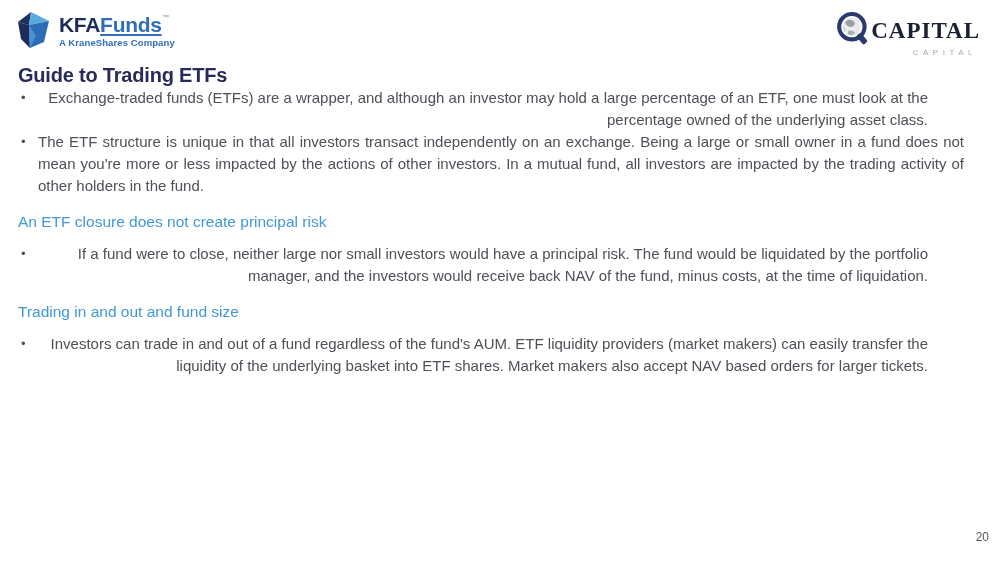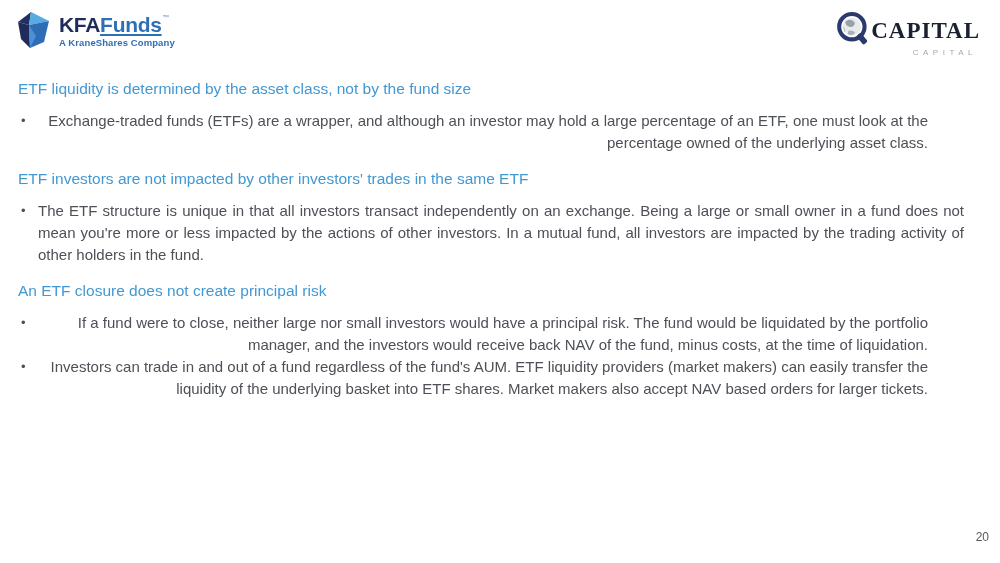--- a/index.html
+++ b/index.html
@@ -69,46 +69,46 @@
           <rect x="27" y="26" width="7" height="14" rx="2" transform="rotate(-40 30 33)" fill="#2b3a6e"></rect>
         </svg>
         <span class="quad-name">CAPITAL</span>
       </div>
       <div class="quad-sub">CAPITAL</div>
     </div>
 
   </div>
 
   <div class="content">
+    <h1 class="title">Guide to Trading ETFs</h1>
 
     <section>
-      <h2 class="sec-heading">ETF liquidity is determined by the asset class, not by the fund size</h2>
       <div class="bullet">
         <span class="dot">•</span>
         <p class="btxt" style="margin:0">Exchange-traded funds (ETFs) are a wrapper, and although an investor may hold a large percentage of an ETF, one must look at the  percentage owned of the underlying asset class.</p>
       </div>
     </section>
 
     <section>
-      <h2 class="sec-heading">ETF investors are not impacted by other investors' trades in the same ETF</h2>
       <div class="bullet justified">
         <span class="dot">•</span>
         <p class="btxt" style="margin:0">The ETF structure is unique in that all investors transact independently on an exchange. Being a large or small owner in a fund does not  mean you're more or less impacted by the actions of other investors. In a mutual fund, all investors are impacted by the trading activity of other holders in the fund.</p>
       </div>
     </section>
 
     <section>
       <h2 class="sec-heading">An ETF closure does not create principal risk</h2>
       <div class="bullet">
         <span class="dot">•</span>
         <p class="btxt" style="margin:0">If a fund were to close, neither large nor small investors would have a principal risk. The fund would be liquidated by the portfolio  manager, and the investors would receive back NAV of the fund, minus costs, at the time of liquidation.</p>
       </div>
     </section>
 
     <section>
+      <h2 class="sec-heading">Trading in and out and fund size</h2>
       <div class="bullet">
         <span class="dot">•</span>
         <p class="btxt" style="margin:0">Investors can trade in and out of a fund regardless of the fund's AUM. ETF liquidity providers (market makers) can easily transfer the  liquidity of the underlying basket into ETF shares. Market makers also accept NAV based orders for larger tickets.</p>
       </div>
     </section>
   </div>
 
   <div class="page-num">20</div>
 
 </div>

